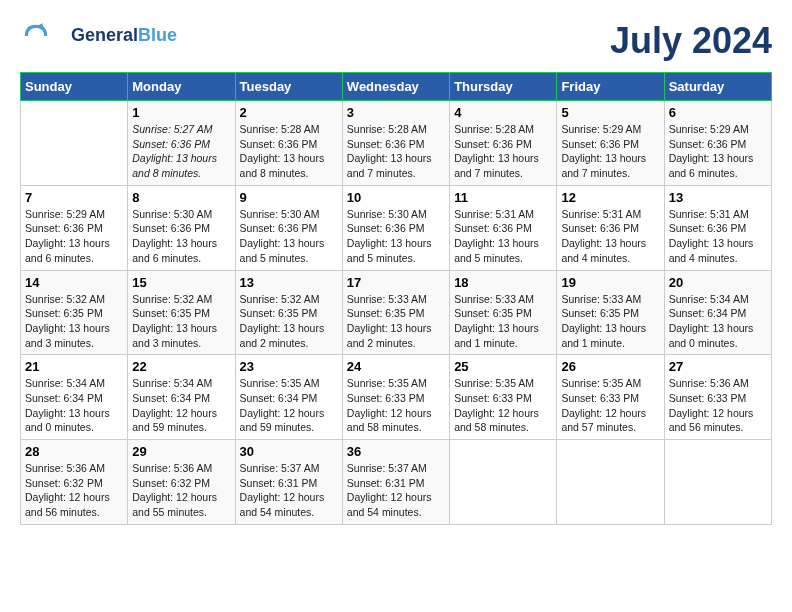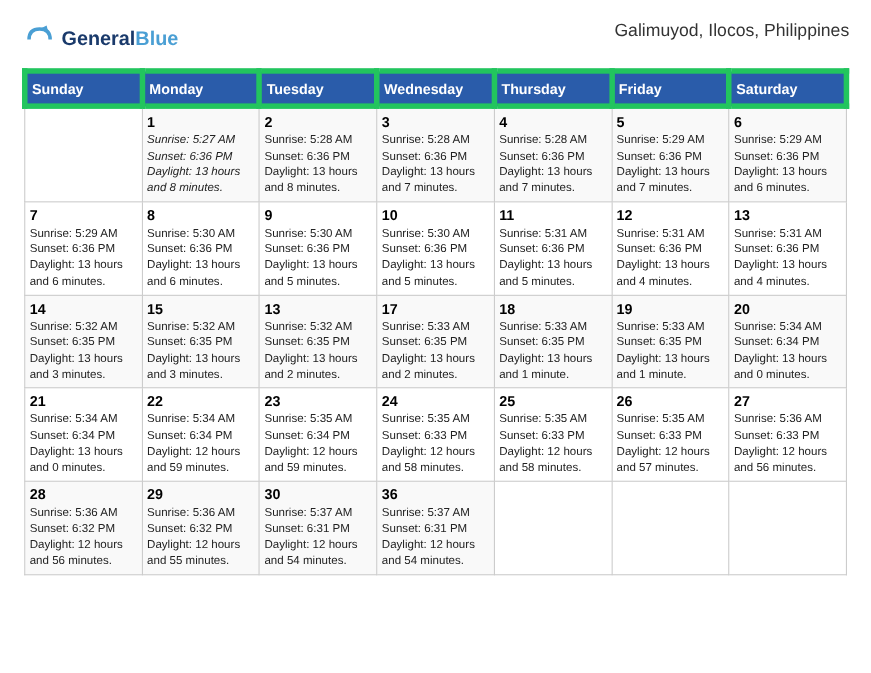--- a/index.html
+++ b/index.html
@@ -12,21 +12,21 @@
     }
     .header {
       display: flex;
       justify-content: space-between;
       align-items: flex-start;
       margin-bottom: 10px;
     }
     .logo {
       display: flex;
       align-items: center;
-      gap: 4px;
+      gap: 19px;
     }
     .logo-text {
       font-size: 18px;
       font-weight: bold;
       color: #1a3a6b;
       line-height: 1.1;
     }
     .logo-text span {
       color: #4a9fd4;
     }
@@ -51,21 +51,21 @@
       border-collapse: collapse;
       font-size: 11px;
     }
     thead tr th {
       background-color: #2a5caa;
       color: #fff;
       padding: 6px 4px;
       text-align: left;
       font-size: 13px;
       font-weight: bold;
-      border: 5px solid #22c55e;
+      border: 1px solid #22c55e;
     }
     tbody tr td {
       border: 1px solid #ccc;
       vertical-align: top;
       padding: 4px;
       height: 80px;
       width: 14.28%;
     }
     tbody tr td .day-num {
       font-weight: bold;
@@ -94,21 +94,21 @@
   <div class="logo">
     <svg class="logo-icon" viewBox="0 0 40 40">
       <path d="M8 20 Q8 8 20 8 Q32 8 32 20" fill="none" stroke="#4a9fd4" stroke-width="4"></path>
       <path d="M20 8 L28 4 L30 12" fill="#4a9fd4"></path>
     </svg>
     <div class="logo-text">
       <div>General<span>Blue</span></div>
     </div>
   </div>
   <div class="title-block">
-    <div class="location">Galimuyod, Ilocos, Philippines</div>
+    <div class="month-year">July 2024</div>
   </div>
 </div>
 
 <table>
   <thead>
     <tr>
     <th>Sunday</th>
         <th>Monday</th>
         <th>Tuesday</th>
         <th>Wednesday</th>

